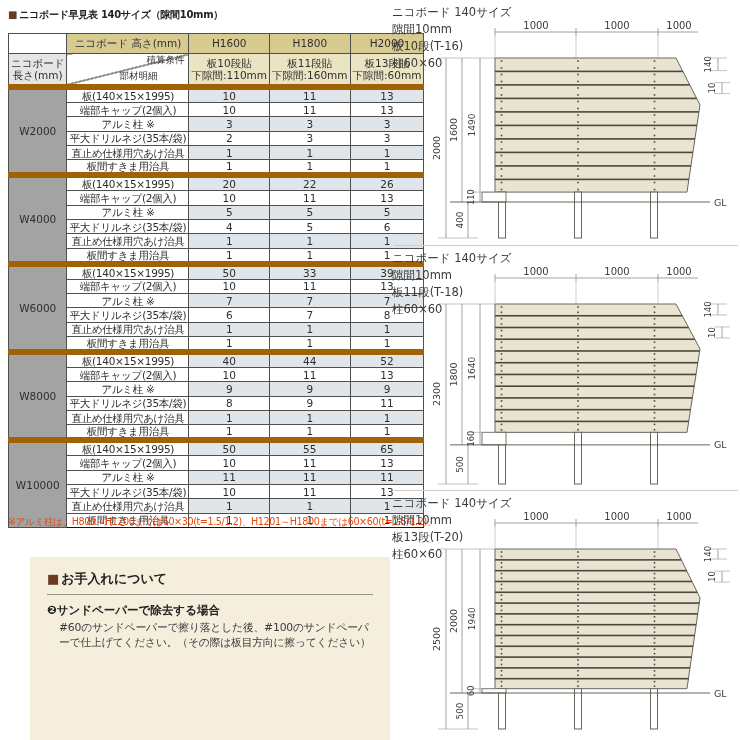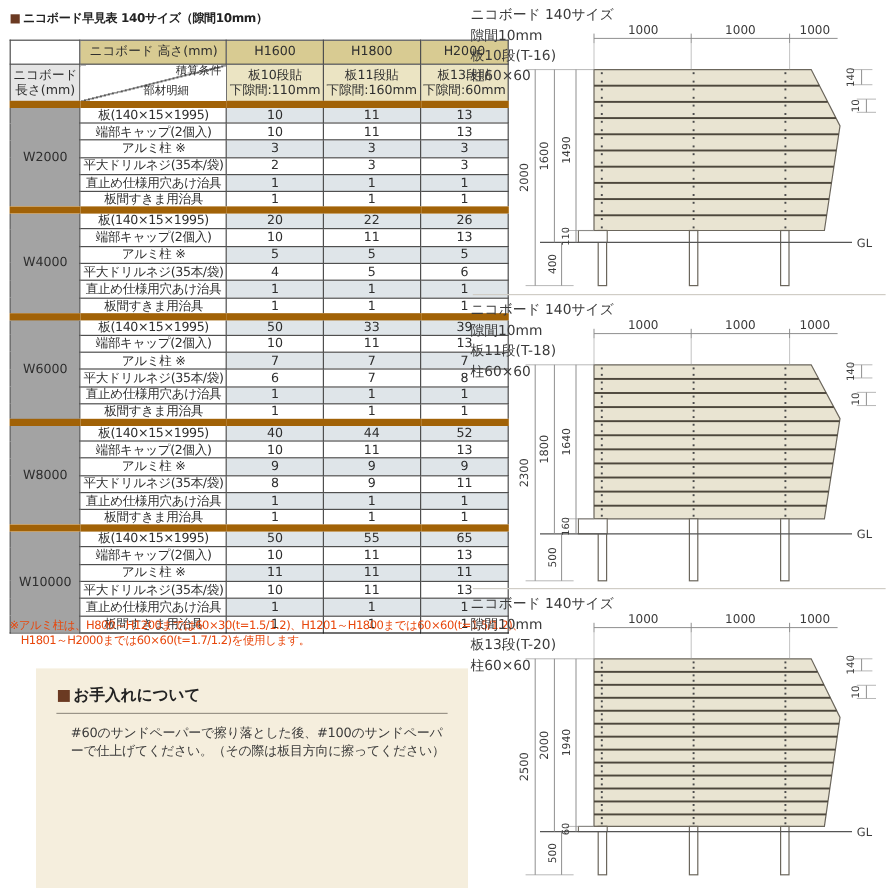--- a/index.html
+++ b/index.html
@@ -299,29 +299,29 @@
           <td class="val">1</td>
           <td class="val">1</td>
           <td class="val">1</td>
         </tr>
       </tbody>
   </table>
 </div>
 
 <div class="footnote">
   <div>※アルミ柱は、H800～H1200までは60×30(t=1.5/1.2)、H1201～H1800までは60×60(t=1.5/1.2)、</div>
-  <div>　H1801～H2000までは60×60(t=1.7/1.2)を使用します。</div>
 </div>
 
 <div class="maint">
   <h3>
     <span class="marker">■</span><span>お手入れについて</span>
   </h3>
   <div id="maint-items">
       <div class="item">
+        <div class="item-head"><span>❷</span><span>サンドペーパーで除去する場合</span></div>
         <div class="item-body">#60のサンドペーパーで擦り落とした後、#100のサンドペーパーで仕上げてください。（その際は板目方向に擦ってください）</div>
       </div>
     </div>
 </div>
 
 <div class="diagrams">
   <div class="diagram" id="diagram-0" style="top:2px"><svg width="352" height="244" viewBox="0 0 352 244">
         <polygon points="107,56 288,56 312,102.935 299,190.1 107,190.1" fill="#e9e4d2" stroke="#6b665c" stroke-width="1"></polygon>
         <rect x="107" y="68.6" width="187.85202940236496" height="1.6" fill="#4d473c"></rect>
         <rect x="107" y="82.1" width="194.7551933525088" height="1.6" fill="#4d473c"></rect>

